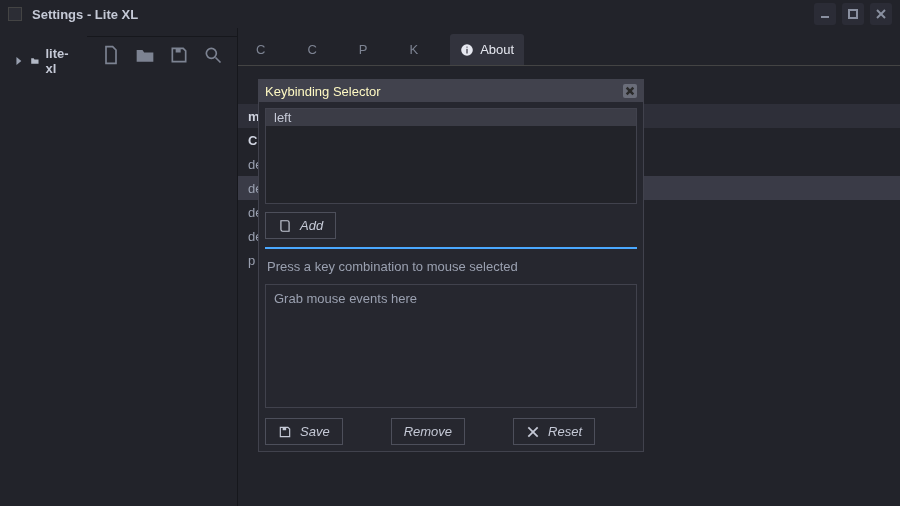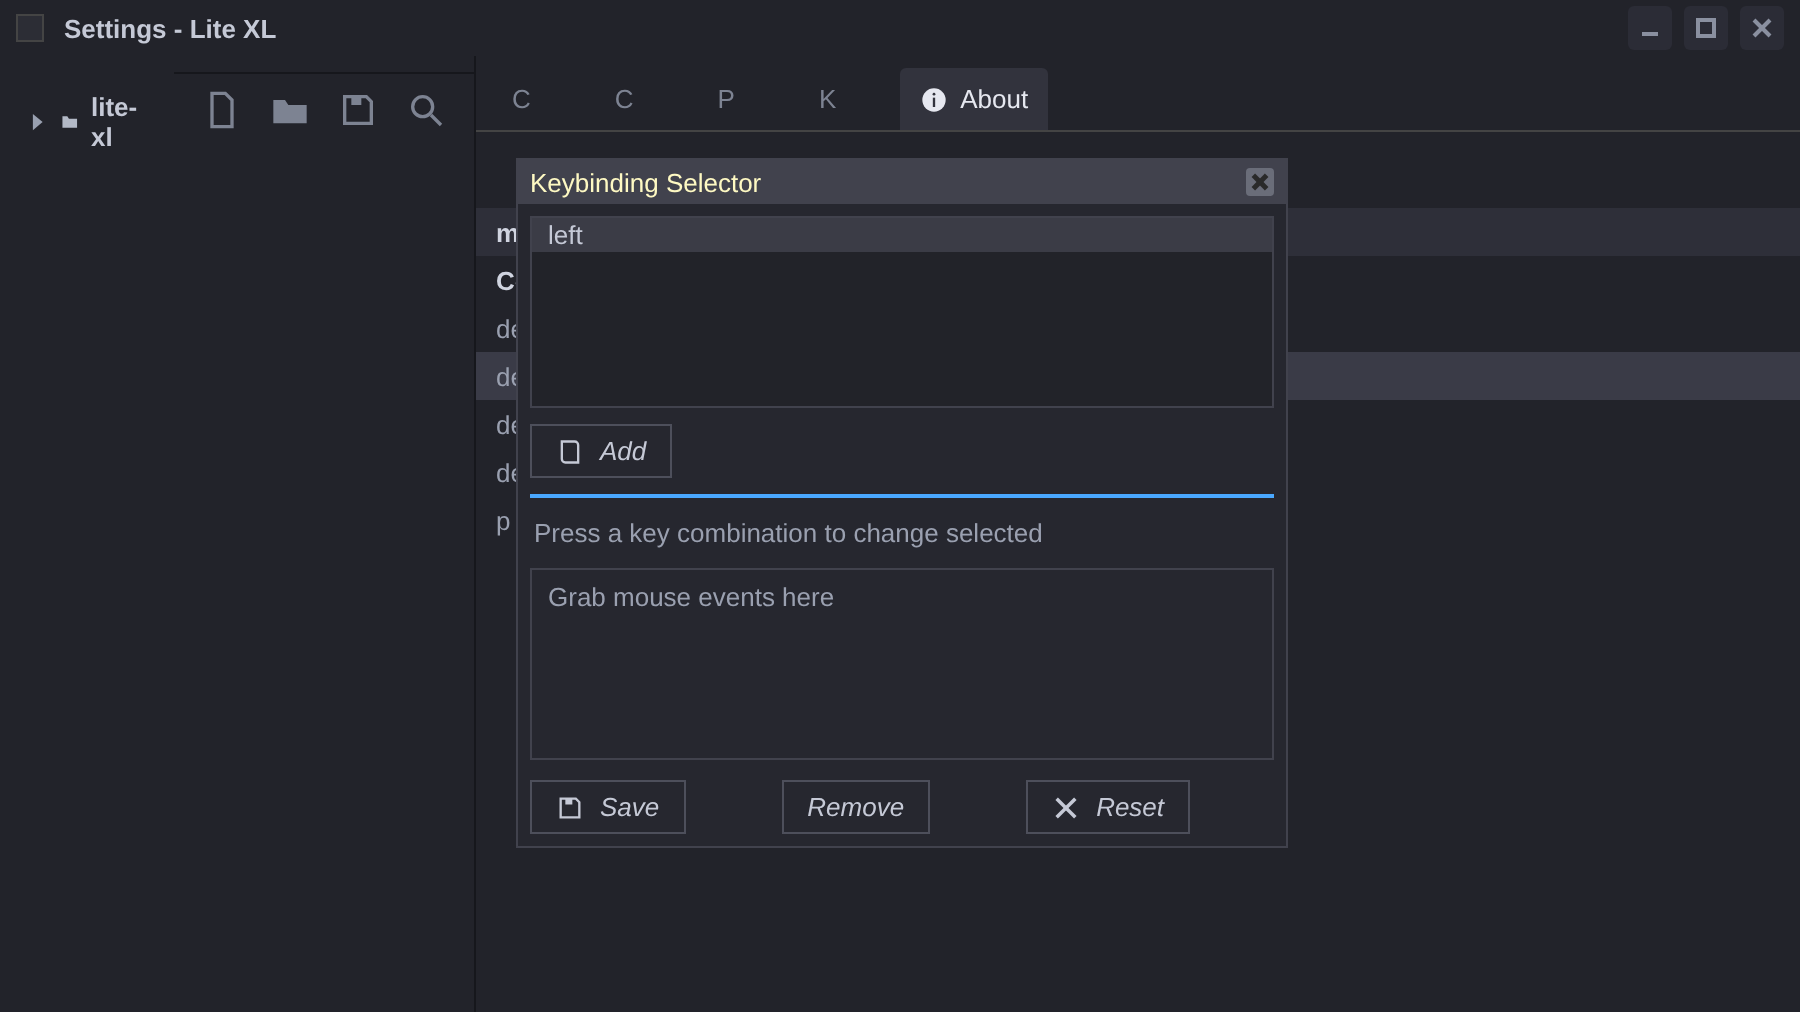--- a/index.html
+++ b/index.html
@@ -46,21 +46,21 @@
     .modal-close { width:14px; height:14px; background:#6a6d79; display:flex; align-items:center; justify-content:center; border-radius:2px;}
     .modal-close svg{ width:10px; height:10px; stroke:#2a2a2a; stroke-width:3; fill:none;}
     .modal-body { padding:6px;}
     .listbox { border:1px solid #41424d; height:96px; background:#222329;}
     .litem { padding:1px 8px; background:#3b3c46; color:#c5c9d6;}
     .btnrow { display:flex; gap:8px; margin-top:8px;}
     .mbtn { border:1px solid #4d4f5b; padding:5px 12px; display:flex; align-items:center; gap:8px; color:#c5c9d6; background:transparent; cursor:pointer;font-style:italic;}
     .mbtn svg{width:14px;height:14px;fill:currentColor;}
     .divider { height:2px; background:#4aa8ff; margin-top:8px;}
     .hint { padding:10px 2px; color:#9aa0b0;}
-    .grabbox { border:1px solid #41424d; height:96px; padding:6px 8px; color:#9aa0b0;}
+    .grabbox { border:1px solid #41424d; height:124px; padding:6px 8px; color:#9aa0b0;}
   </style>
 </head>
 <body>
 
 <div class="titlebar">
   <span class="titlebar-icon"></span>
   <span class="titlebar-title">Settings - Lite XL</span>
   <span class="titlebar-spacer"></span>
   <span class="wbtn">
       <svg viewBox="0 0 12 12">
@@ -184,21 +184,21 @@
     </div>
     <div class="btnrow">
       <button class="mbtn">
         <svg viewBox="0 0 24 24">
             <path d="M5 3h11a3 3 0 013 3v15H8a3 3 0 01-3-3z" fill="none" stroke="currentColor" stroke-width="2"></path>
           </svg>
         <span>Add</span>
       </button>
     </div>
     <div class="divider"></div>
-    <div class="hint">Press a key combination to change selected</div>
+    <div class="hint">Press a key combination to mouse selected</div>
     <div class="grabbox">
       <span>Grab mouse events here</span>
     </div>
     <div class="btnrow" style="margin-top:10px;gap:48px;">
       <button class="mbtn">
         <svg viewBox="0 0 24 24">
             <path d="M4 4h13l3 3v13H4z" fill="none" stroke="currentColor" stroke-width="2"></path>
             <rect x="8" y="4" width="6" height="5" fill="currentColor"></rect>
           </svg>
         <span>Save</span>

